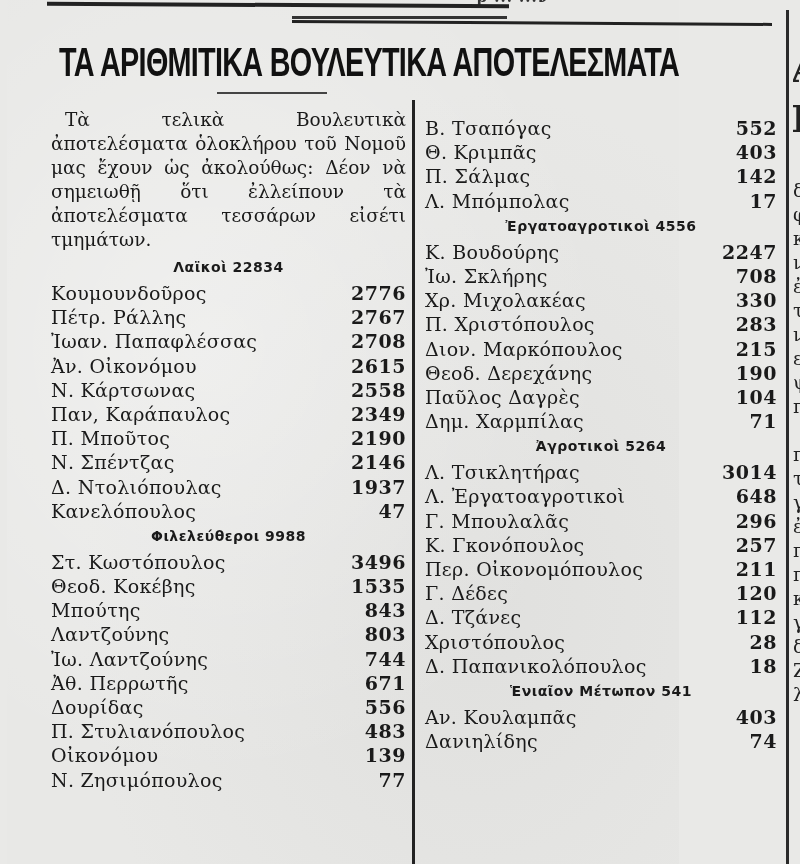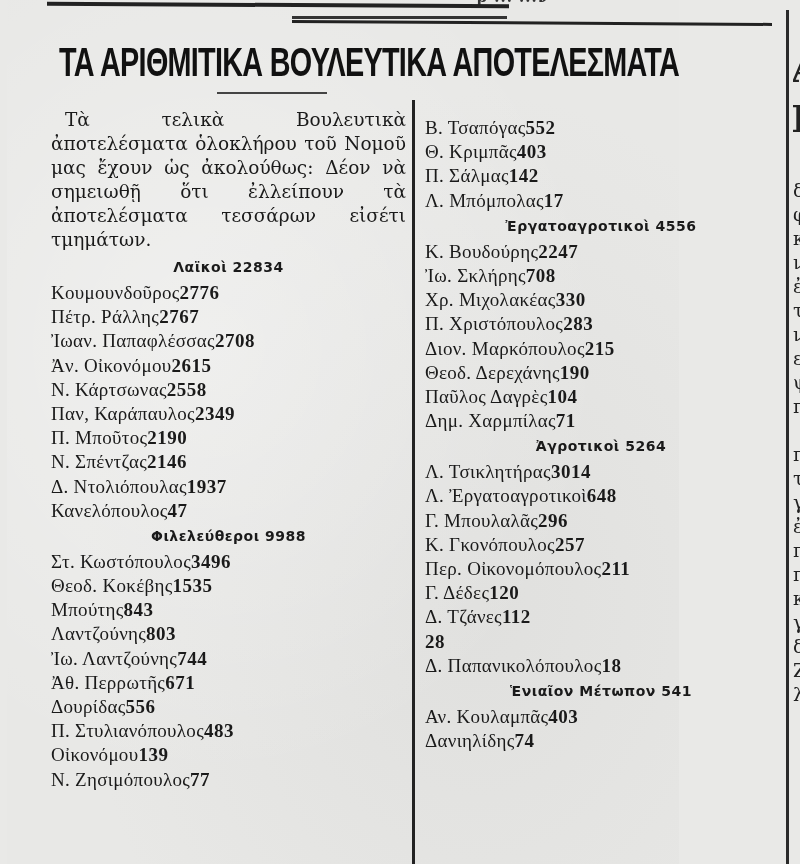--- a/index.html
+++ b/index.html
@@ -60,22 +60,22 @@
   .intro {
     text-align: justify; text-indent: 14px;
     font-size: 18.5px; line-height: 24px; margin-bottom: 2px;
   }
   .party {
     text-align: center; font-weight: bold;
     font-family: "DejaVu Sans", "Liberation Sans", sans-serif;
     font-size: 14px; line-height: 27px; letter-spacing: 0.5px;
   }
   .row {
-    display: flex; align-items: baseline;
-    height: 24.2px; line-height: 24.2px; font-family: Liberation Serif, serif;
+    display: flex; justify-content: space-between; align-items: baseline;
+    height: 24.2px; line-height: 24.2px;
   }
   .name { white-space: nowrap; letter-spacing: 0.3px; }
   .votes { font-weight: bold; letter-spacing: 0.5px; }
   .right-edge {
     position: absolute; left: 786px; top: 0; width: 20px; height: 864px;
     font-size: 19px; line-height: 24px; color: #222; overflow: hidden;
   }
   .edge-char { display: block; height: 24px; }
   .edge-big { display:block; font-weight: bold; font-size: 38px; line-height: 50px; height: 50px; margin-left: -2px; }
 </style>
@@ -267,20 +267,21 @@
         </div>
       <div class="row">
           <span class="name">Γ. Δέδες</span>
           <span class="votes">120</span>
         </div>
       <div class="row">
           <span class="name">Δ. Τζάνες</span>
           <span class="votes">112</span>
         </div>
       <div class="row">
+          <span class="name">Χριστόπουλος</span>
           <span class="votes">28</span>
         </div>
       <div class="row">
           <span class="name">Δ. Παπανικολόπουλος</span>
           <span class="votes">18</span>
         </div>
     </div>
 
     <div class="party">Ἑνιαῖον Μέτωπον 541</div>
     <div>

